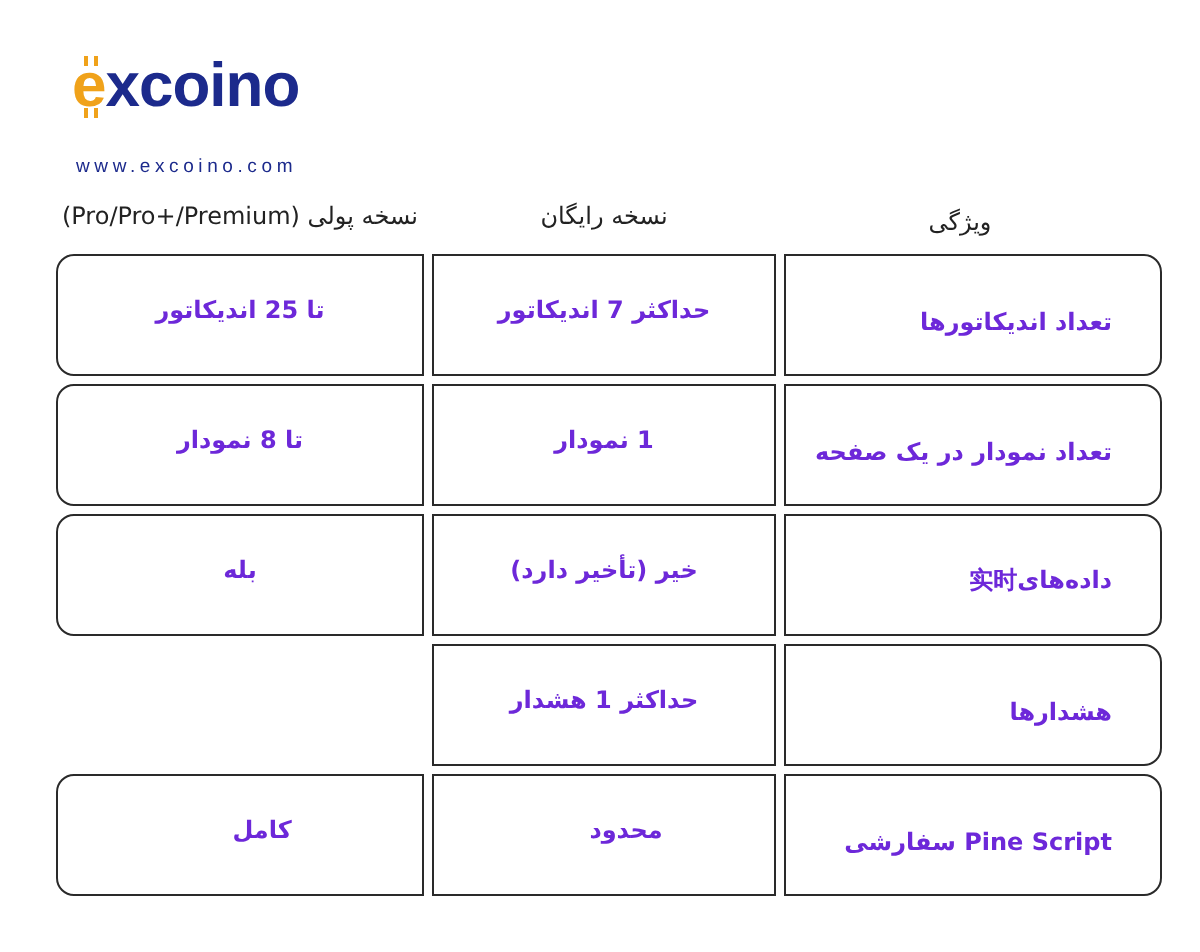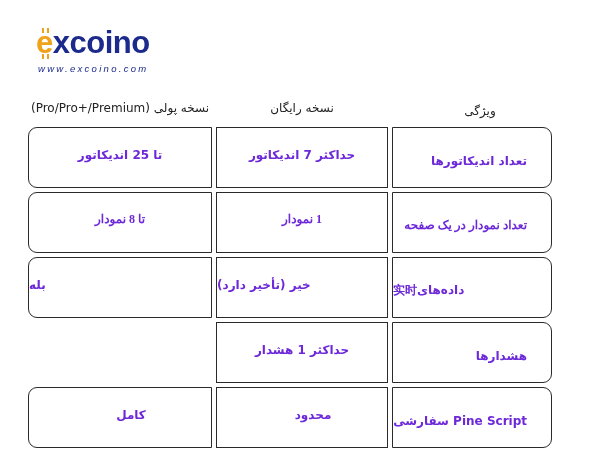--- a/index.html
+++ b/index.html
@@ -24,21 +24,21 @@
       box-shadow: 5px 0 0 #f0a21a;
     }
     .logo-e::after {
       content: ""; position: absolute; left: 6px; bottom: 1px;
       width: 2px; height: 5px; background: #f0a21a;
       box-shadow: 5px 0 0 #f0a21a;
     }
     .logo-url {
       font-family: "Liberation Sans", sans-serif;
       font-size: 9.5px; color: #1c2a8c; letter-spacing: 2.3px;
-      margin-top: 3px; margin-left: 2px; font-style: italic;
+      margin-top: 18px; margin-left: 2px;
     }
 
     
     .hdr {
       position: absolute; top: 101px; height: 20px;
       font-size: 12px; color: #222; direction: rtl; white-space: nowrap;
       text-align: center;
     }
     .hdr-feature { left: 392px; width: 176px; top: 104px; }
     .hdr-free { left: 216px; width: 172px; }
@@ -48,28 +48,28 @@
     .cell {
       position: absolute; height: 61px;
       border: 1.5px solid #2a2a2a; background: #fff;
       display: flex; align-items: center; justify-content: center;
       direction: rtl; font-weight: bold; font-size: 12px; color: #6d28d9;
       white-space: nowrap;
     }
     .col-paid { left: 28px; width: 184px; border-radius: 9px 0 0 9px; }
     .col-free { left: 216px; width: 172px; border-radius: 0; }
     .col-feature {
-      left: 392px; width: 160px; border-radius: 0 9px 9px 0;
+      left: 392px; width: 189px; border-radius: 0 9px 9px 0;
       justify-content: flex-start; padding-right: 24px; padding-top: 6px;
     }
     .col-paid .txt, .col-free .txt { margin-top: -6px; }
 
     .r0 { top: 127px; }
-    .r1 { top: 192px; font-family: Liberation Serif, serif; }
-    .r2 { top: 257px; justify-content: flex-end; }
+    .r1 { top: 192px; }
+    .r2 { top: 257px; }
     .r3 { top: 322px; }
     .r4 { top: 387px; padding-left: 22px; }
   </style>
 </head>
 <body>
 
 <div class="page">
 
   <div class="logo">
     <div class="logo-word">

